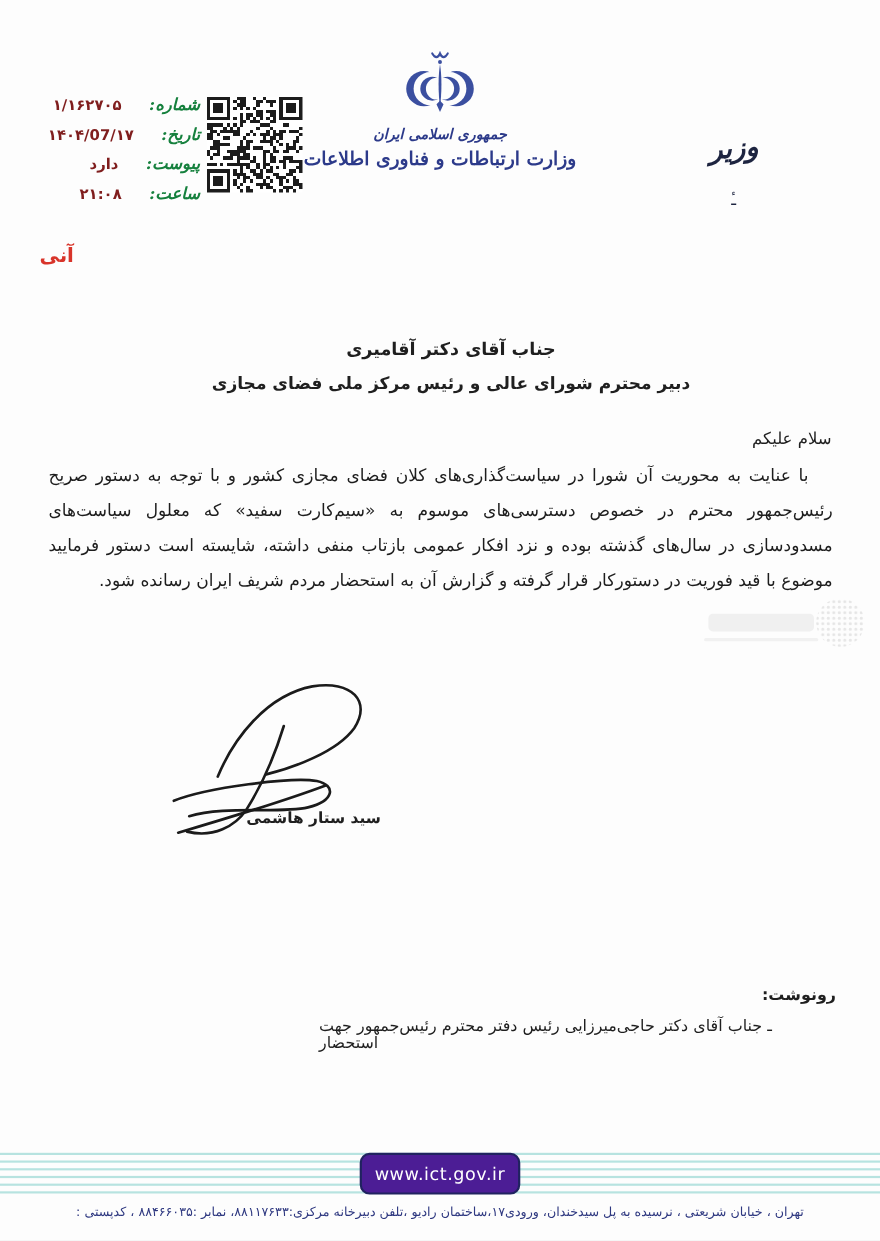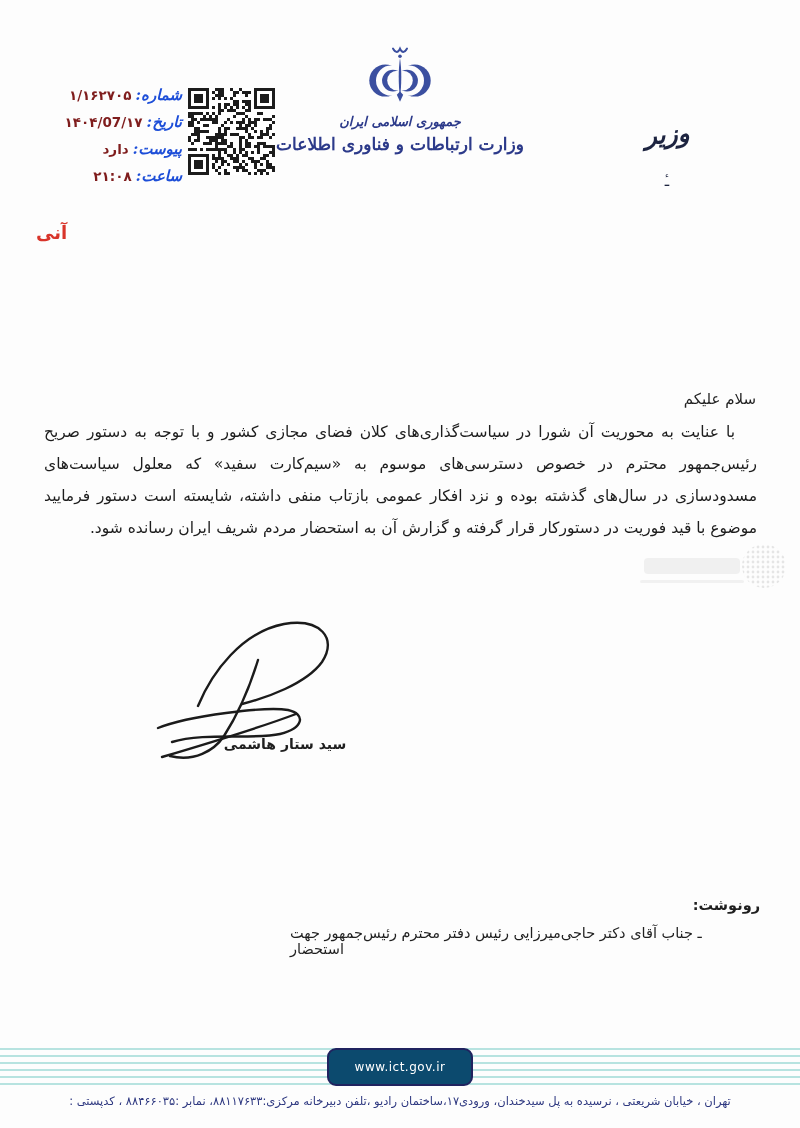--- a/index.html
+++ b/index.html
@@ -28,21 +28,21 @@
   }
   .minister-dots {
     position:absolute; left:632px; top:172px; width:70px; text-align:center;
     font-size:15px; color:#1d2440; letter-spacing:2px;
   }
   
   .meta { position:absolute; left:24px; top:86px; width:158px; direction:rtl; }
   .meta-row { display:flex; direction:rtl; align-items:baseline; margin-bottom:9px; }
   .meta-label {
     font-family:"DejaVu Serif", serif; font-style:italic; font-weight:bold;
-    font-size:15px; color:#1d4ed8; margin-left:4px; white-space:nowrap;
+    font-size:15px; color:#15803d; margin-left:25px; white-space:nowrap;
   }
   .meta-value { font-size:13.5px; font-weight:bold; color:#7f1d1d; white-space:nowrap; }
   .qr { position:absolute; left:188px; top:88px; width:87px; height:87px; background:#fff; }
   
   .urgency {
     position:absolute; left:36px; top:222px; width:60px; text-align:left;
     font-weight:bold; font-size:18px; color:#d8342a;
   }
   
   .recipient { position:absolute; left:170px; top:303px; width:480px; text-align:center; direction:rtl; }
@@ -73,23 +73,23 @@
   }
   .cc-item {
     position:absolute; left:290px; top:925px; width:470px;
     direction:rtl; text-align:left; font-size:14.5px;
   }
   
   .footer-lines { position:absolute; left:0; top:1048px; width:800px; height:40px; }
   .footer-lines .line { position:absolute; left:0; width:800px; height:2px; background:#b7e3e0; }
   .site-pill {
     position:absolute; left:327px; top:1048px; width:146px; height:38px;
-    background:#0c4a6e; border:2px solid #20235f; border-radius:9px;
+    background:#4c1d95; border:2px solid #20235f; border-radius:9px;
     display:flex; align-items:center; justify-content:center;
-    color:#ffffff; font-size:12px; letter-spacing:0.5px;
+    color:#ffffff; font-size:16px; letter-spacing:0.5px;
   }
   .footer-address {
     position:absolute; left:10px; top:1092px; width:780px; text-align:center;
     direction:rtl; font-size:11.5px; color:#2e3880; line-height:18px;
   }
   .footer-postal {
     position:absolute; left:10px; top:1112px; width:780px; text-align:center;
     font-size:11.5px; color:#2e3880;margin-top:27px;
   }
 </style>
@@ -533,20 +533,24 @@
         <rect x="13" y="28" width="1" height="1" fill="#1c1c1c"></rect>
         <rect x="20" y="28" width="1" height="1" fill="#1c1c1c"></rect>
         <rect x="22" y="28" width="1" height="1" fill="#1c1c1c"></rect>
         <rect x="24" y="28" width="1" height="1" fill="#1c1c1c"></rect>
         <rect x="26" y="28" width="1" height="1" fill="#1c1c1c"></rect>
       </svg>
   </div>
 
   <div class="urgency">آنی</div>
 
+  <div class="recipient">
+    <div class="recipient-line1">جناب آقای دکتر آقامیری</div>
+    <div class="recipient-line2">دبیر محترم شورای عالی و رئیس مرکز ملی فضای مجازی</div>
+  </div>
 
   <div class="salutation">سلام علیکم</div>
   <div class="body-text">با عنایت به محوریت آن شورا در سیاست‌گذاری‌های کلان فضای مجازی کشور و با توجه به دستور صریح رئیس‌جمهور محترم در خصوص دسترسی‌های موسوم به «سیم‌کارت سفید» که معلول سیاست‌های مسدودسازی در سال‌های گذشته بوده و نزد افکار عمومی بازتاب منفی داشته، شایسته است دستور فرمایید موضوع با قید فوریت در دستورکار قرار گرفته و گزارش آن به استحضار مردم شریف ایران رسانده شود.</div>
 
   <svg class="watermark" viewBox="0 0 162 62" xmlns="http://www.w3.org/2000/svg">
     <defs>
       <pattern id="wm-dots" width="5" height="5" patternUnits="userSpaceOnUse">
         <circle cx="2" cy="2" r="1.4" fill="#c9c9c9"></circle>
       </pattern>
     </defs>

